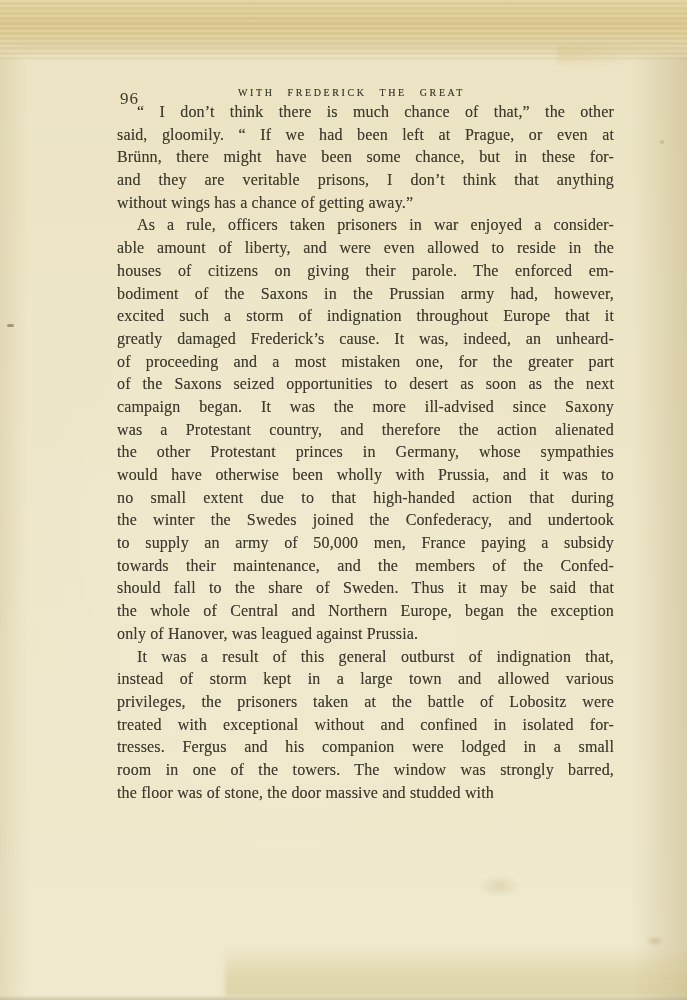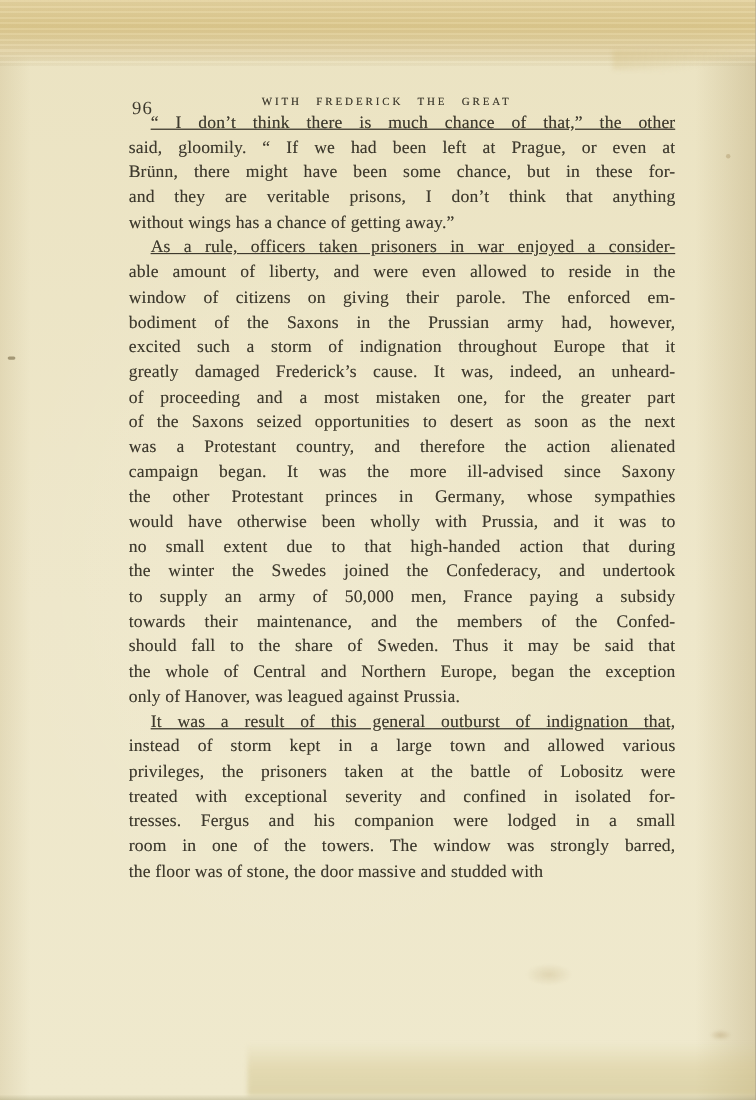--- a/index.html
+++ b/index.html
@@ -58,21 +58,21 @@
     color: #3e3a2e; font-size: 16px;
     text-shadow: 0 0 0.6px rgba(62,58,46,0.5);
   }
   .line {
     height: 22.7px; line-height: 22.7px;
     letter-spacing: 0.15px;
     text-align: justify;
     text-align-last: justify;
     overflow: hidden;
   }
-  .line.first { text-indent: 20px; text-decoration: underline; }
+  .line.first { text-indent: 20px; }
   .line.last { text-align-last: left; }
 </style>
 </head>
 <body>
 
 <div class="page">
   <div class="edge-top"></div>
   <div class="edge-top-corner"></div>
   <div class="band-bottom"></div>
   <div class="edge-bottom"></div>
@@ -87,38 +87,38 @@
   </div>
 
   <div class="body-text">
       <div class="line first">“ I don’t think there is much chance of that,” the other</div>
       <div class="line">said, gloomily.  “ If we had been left at Prague, or even at</div>
       <div class="line">Brünn, there might have been some chance, but in these for-</div>
       <div class="line">and they are veritable prisons, I don’t think that anything</div>
       <div class="line last">without wings has a chance of getting away.”</div>
       <div class="line first">As a rule, officers taken prisoners in war enjoyed a consider-</div>
       <div class="line">able amount of liberty, and were even allowed to reside in the</div>
-      <div class="line">window of citizens on giving their parole.  The enforced em-</div>
+      <div class="line">houses of citizens on giving their parole.  The enforced em-</div>
       <div class="line">bodiment of the Saxons in the Prussian army had, however,</div>
       <div class="line">excited such a storm of indignation throughout Europe that it</div>
       <div class="line">greatly damaged Frederick’s cause.  It was, indeed, an unheard-</div>
       <div class="line">of proceeding and a most mistaken one, for the greater part</div>
       <div class="line">of the Saxons seized opportunities to desert as soon as the next</div>
+      <div class="line">campaign began.  It was the more ill-advised since Saxony</div>
       <div class="line">was a Protestant country, and therefore the action alienated</div>
-      <div class="line">campaign began.  It was the more ill-advised since Saxony</div>
       <div class="line">the other Protestant princes in Germany, whose sympathies</div>
       <div class="line">would have otherwise been wholly with Prussia, and it was to</div>
       <div class="line">no small extent due to that high-handed action that during</div>
       <div class="line">the winter the Swedes joined the Confederacy, and undertook</div>
       <div class="line">to supply an army of 50,000 men, France paying a subsidy</div>
       <div class="line">towards their maintenance, and the members of the Confed-</div>
       <div class="line">should fall to the share of Sweden.  Thus it may be said that</div>
       <div class="line">the whole of Central and Northern Europe, began the exception</div>
       <div class="line last">only of Hanover, was leagued against Prussia.</div>
       <div class="line first">It was a result of this general outburst of indignation that,</div>
       <div class="line">instead of storm kept in a large town and allowed various</div>
       <div class="line">privileges, the prisoners taken at the battle of Lobositz were</div>
-      <div class="line">treated with exceptional severity and confined in isolated for-</div>
+      <div class="line">treated with exceptional without and confined in isolated for-</div>
       <div class="line">tresses.  Fergus and his companion were lodged in a small</div>
       <div class="line">room in one of the towers.  The window was strongly barred,</div>
       <div class="line last">the floor was of stone, the door massive and studded with</div>
     </div>
 </div>
 
 </body></html>

